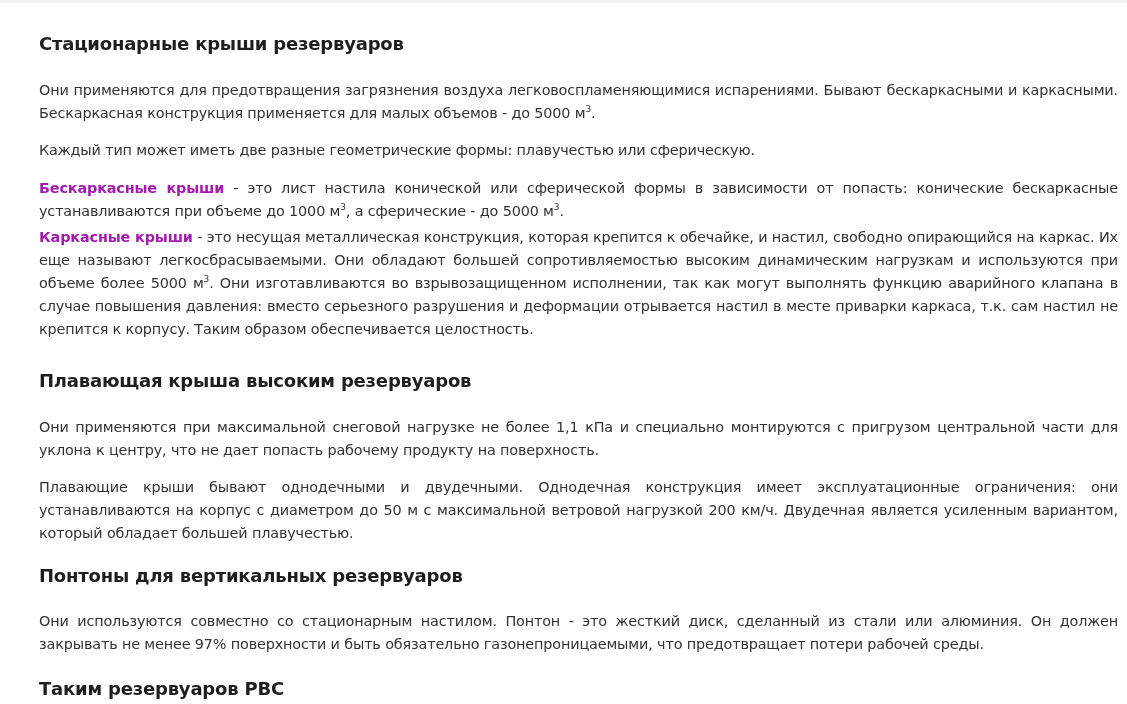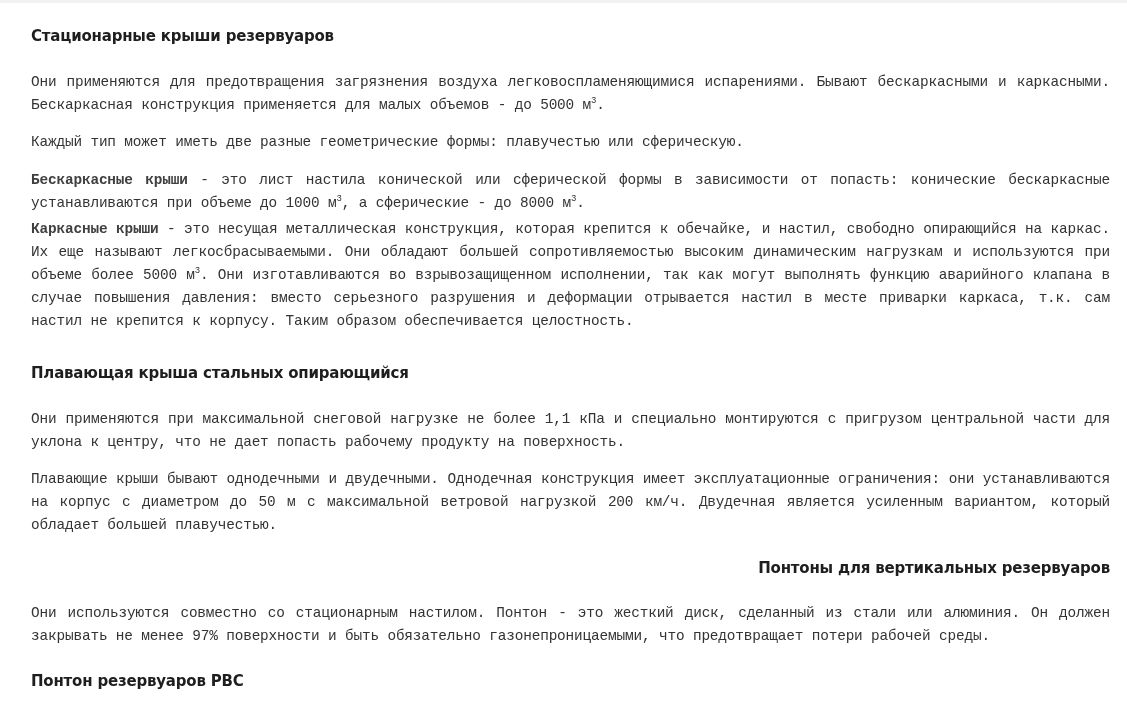--- a/index.html
+++ b/index.html
@@ -4,66 +4,65 @@
 <style>
   html, body { margin: 0; padding: 0; background: #ffffff; }
   body { width: 1127px; height: 704px; overflow: hidden; position: relative; }
   .topline { position: absolute; left: 0; top: 0; width: 1127px; height: 3px; background: #f2f2f2; }
   .content {
     position: absolute; left: 27px; top: 0; width: 1079px;
     font-family: "DejaVu Sans", sans-serif; color: #333333;
   }
   h2 {
     font-family: "DejaVu Sans", sans-serif;
-    font-weight: bold; font-size: 15px; color: #1e1e1e;
-    margin: 4px; line-height: 26px; letter-spacing: -0.2px;
+    font-weight: bold; font-size: 18px; color: #1e1e1e;
+    margin: 12px; line-height: 26px; letter-spacing: -0.2px;
   }
   p {
-    margin: 4px; font-size: 14.4px; line-height: 23px; text-align: justify;
+    margin: 12px; font-size: 14.4px; line-height: 23px; text-align: justify;
     letter-spacing: -0.15px;
-    font-family: Liberation Mono, monospace;
   }
   sup { font-size: 9px; line-height: 0; vertical-align: super; }
-  b { font-weight: bold; color: #404040; }
+  b { font-weight: bold; color: #a21caf; }
 
   .h-1 { position: absolute; top: 19px; }
   .p-1 { position: absolute; top: 67px; }
   .p-2 { position: absolute; top: 127px; }
   .p-3 { position: absolute; top: 165px; }
   .p-4 { position: absolute; top: 214px; }
   .h-2 { position: absolute; top: 356px; }
   .p-5 { position: absolute; top: 404px; }
   .p-6 { position: absolute; top: 464px; }
-  .h-3 { position: absolute; top: 551px; text-align: right; }
+  .h-3 { position: absolute; top: 551px; }
   .p-7 { position: absolute; top: 598px; }
   .h-4 { position: absolute; top: 664px; }
   .content > * { width: 1079px; }
 </style>
 </head>
 <body>
 
 <div class="topline"></div>
 
 <div class="content">
 
   <h2 class="h-1">Стационарные крыши резервуаров</h2>
 
   <p class="p-1"><span>Они применяются для предотвращения загрязнения воздуха легковоспламеняющимися испарениями. Бывают бескаркасными и каркасными. Бескаркасная конструкция применяется для малых объемов - до 5000 м</span><sup>3</sup><span>.</span></p>
 
   <p class="p-2">Каждый тип может иметь две разные геометрические формы: плавучестью или сферическую.</p>
 
-  <p class="p-3"><b>Бескаркасные крыши</b><span> - это лист настила конической или сферической формы в зависимости от попасть: конические бескаркасные устанавливаются при объеме до 1000 м</span><sup>3</sup><span>, а сферические - до 8000 м</span><sup>3</sup><span>.</span></p>
+  <p class="p-3"><b>Бескаркасные крыши</b><span> - это лист настила конической или сферической формы в зависимости от попасть: конические бескаркасные устанавливаются при объеме до 1000 м</span><sup>3</sup><span>, а сферические - до 5000 м</span><sup>3</sup><span>.</span></p>
 
   <p class="p-4"><b>Каркасные крыши</b><span> - это несущая металлическая конструкция, которая крепится к обечайке, и настил, свободно опирающийся на каркас. Их еще называют легкосбрасываемыми. Они обладают большей сопротивляемостью высоким динамическим нагрузкам и используются при объеме более 5000 м</span><sup>3</sup><span>. Они изготавливаются во взрывозащищенном исполнении, так как могут выполнять функцию аварийного клапана в случае повышения давления: вместо серьезного разрушения и деформации отрывается настил в месте приварки каркаса, т.к. сам настил не крепится к корпусу. Таким образом обеспечивается целостность.</span></p>
 
-  <h2 class="h-2">Плавающая крыша стальных опирающийся</h2>
+  <h2 class="h-2">Плавающая крыша высоким резервуаров</h2>
 
   <p class="p-5">Они применяются при максимальной снеговой нагрузке не более 1,1 кПа и специально монтируются с пригрузом центральной части для уклона к центру, что не дает попасть рабочему продукту на поверхность.</p>
 
   <p class="p-6">Плавающие крыши бывают однодечными и двудечными. Однодечная конструкция имеет эксплуатационные ограничения: они устанавливаются на корпус с диаметром до 50 м с максимальной ветровой нагрузкой 200 км/ч. Двудечная является усиленным вариантом, который обладает большей плавучестью.</p>
 
   <h2 class="h-3">Понтоны для вертикальных резервуаров</h2>
 
   <p class="p-7">Они используются совместно со стационарным настилом. Понтон - это жесткий диск, сделанный из стали или алюминия. Он должен закрывать не менее 97% поверхности и быть обязательно газонепроницаемыми, что предотвращает потери рабочей среды.</p>
 
-  <h2 class="h-4">Понтон резервуаров РВС</h2>
+  <h2 class="h-4">Таким резервуаров РВС</h2>
 
 </div>
 
 </body></html>

